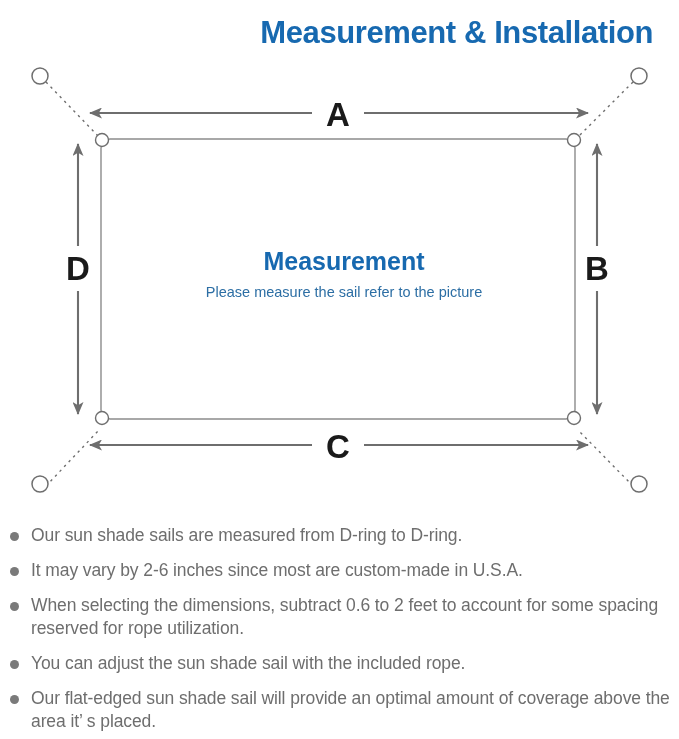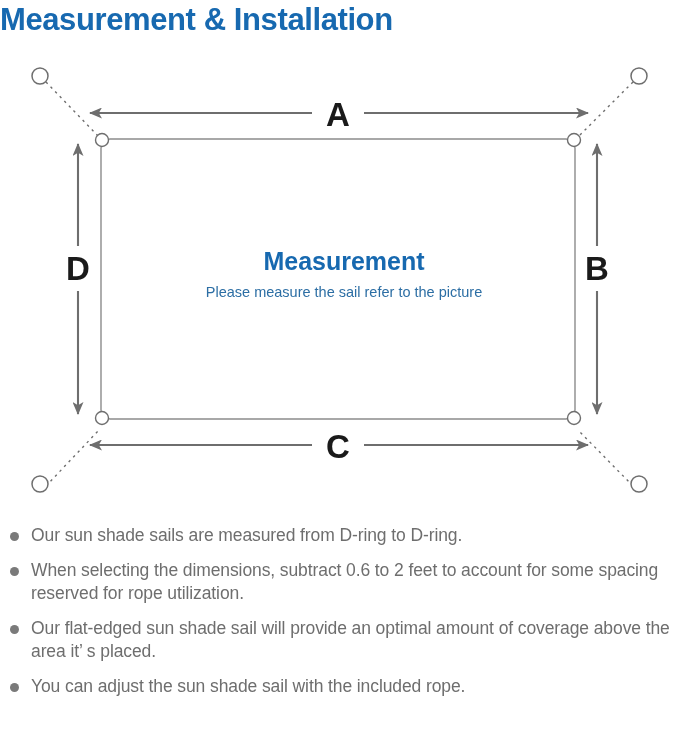--- a/index.html
+++ b/index.html
@@ -18,23 +18,23 @@
   #page {
     position: relative;
     width: 679px;
     height: 739px;
   }
 
   
   #title {
     position: absolute;
     left: 0;
-    top: 2px;
+    top: 15px;
     width: 653px;
-    text-align: left;
+    text-align: right;
     font-size: 31px;
     font-weight: bold;
     color: #1769b0;
     letter-spacing: -0.4px;
     font-family: "Liberation Sans", sans-serif;
   }
 
   
   #diagram {
     position: absolute;
@@ -169,31 +169,35 @@
     </svg>
   </div>
 
   <div id="notes">
 
     <div class="note-row">
       <div class="note-bullet"></div>
       <div class="note-text">Our sun shade sails are measured from D-ring to D-ring.</div>
     </div>
 
+    <div class="note-row">
+      <div class="note-bullet"></div>
+      <div class="note-text">It may vary by 2-6 inches since most are custom-made in U.S.A.</div>
+    </div>
 
     <div class="note-row">
       <div class="note-bullet"></div>
       <div class="note-text">When selecting the dimensions, subtract 0.6 to 2 feet to account for some spacing reserved for rope utilization.</div>
     </div>
 
     <div class="note-row">
       <div class="note-bullet"></div>
+      <div class="note-text">You can adjust the sun shade sail with the included rope.</div>
+    </div>
+
+    <div class="note-row">
+      <div class="note-bullet"></div>
       <div class="note-text">Our flat-edged sun shade sail will provide an optimal amount of coverage above the area it’  s placed.</div>
     </div>
 
-    <div class="note-row">
-      <div class="note-bullet"></div>
-      <div class="note-text">You can adjust the sun shade sail with the included rope.</div>
-    </div>
-
   </div>
 
 </div>
 
 </body></html>

